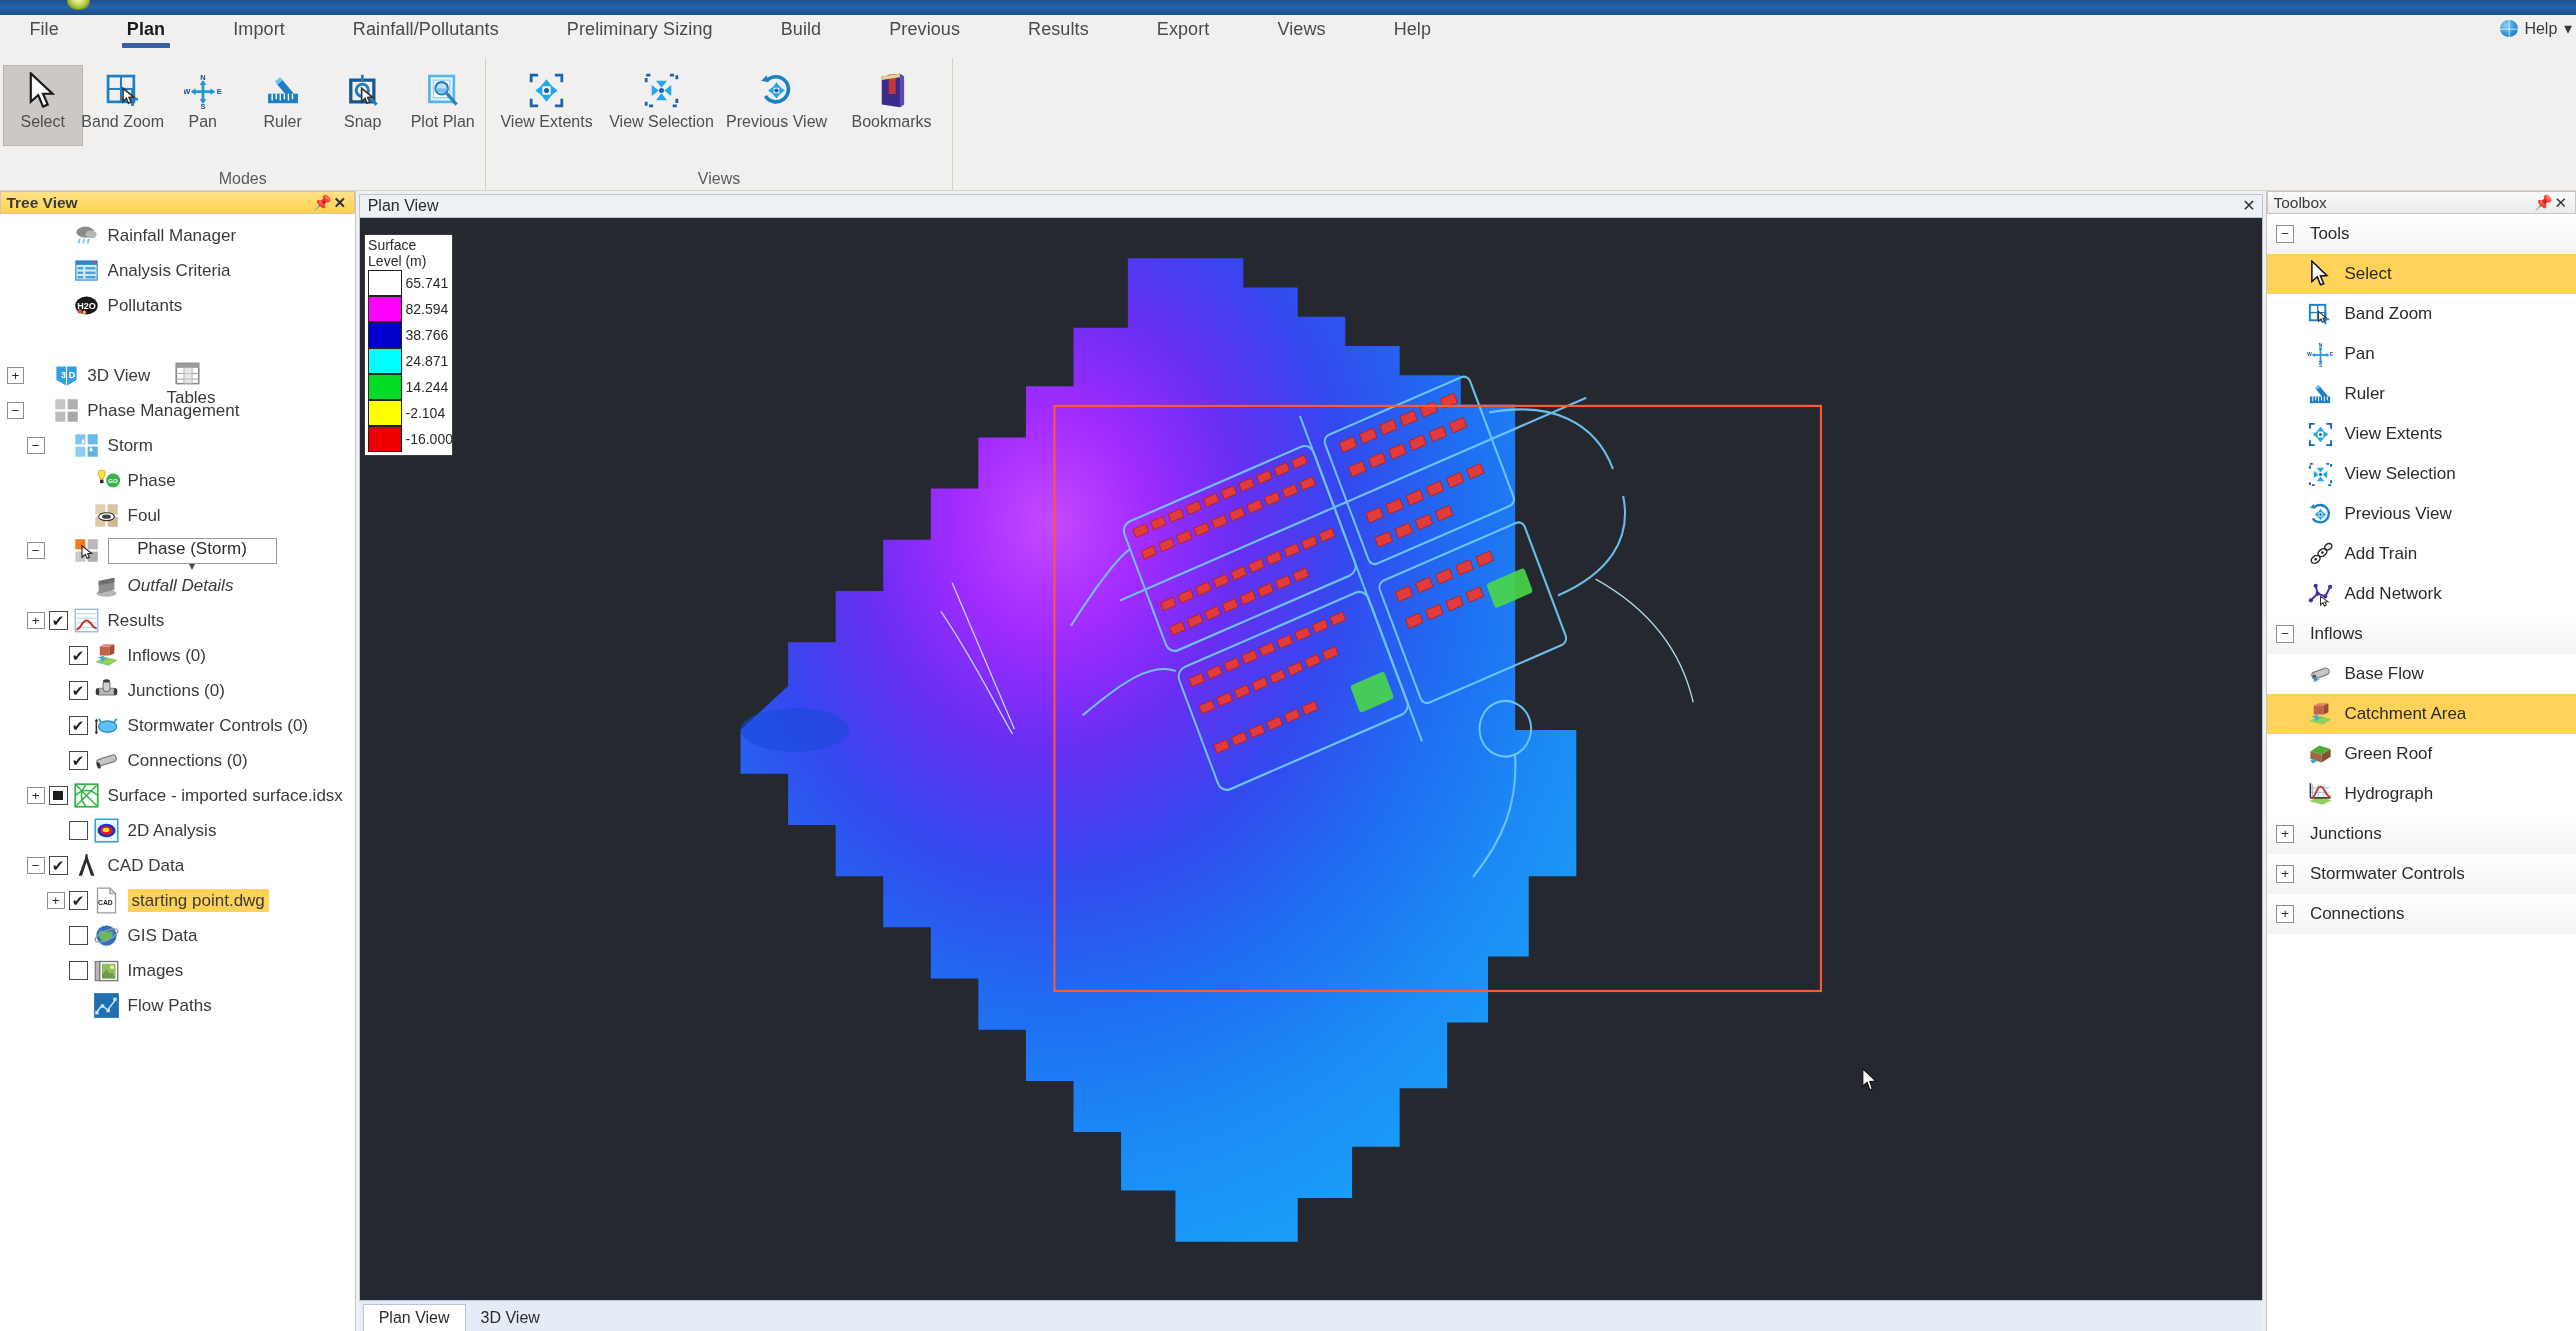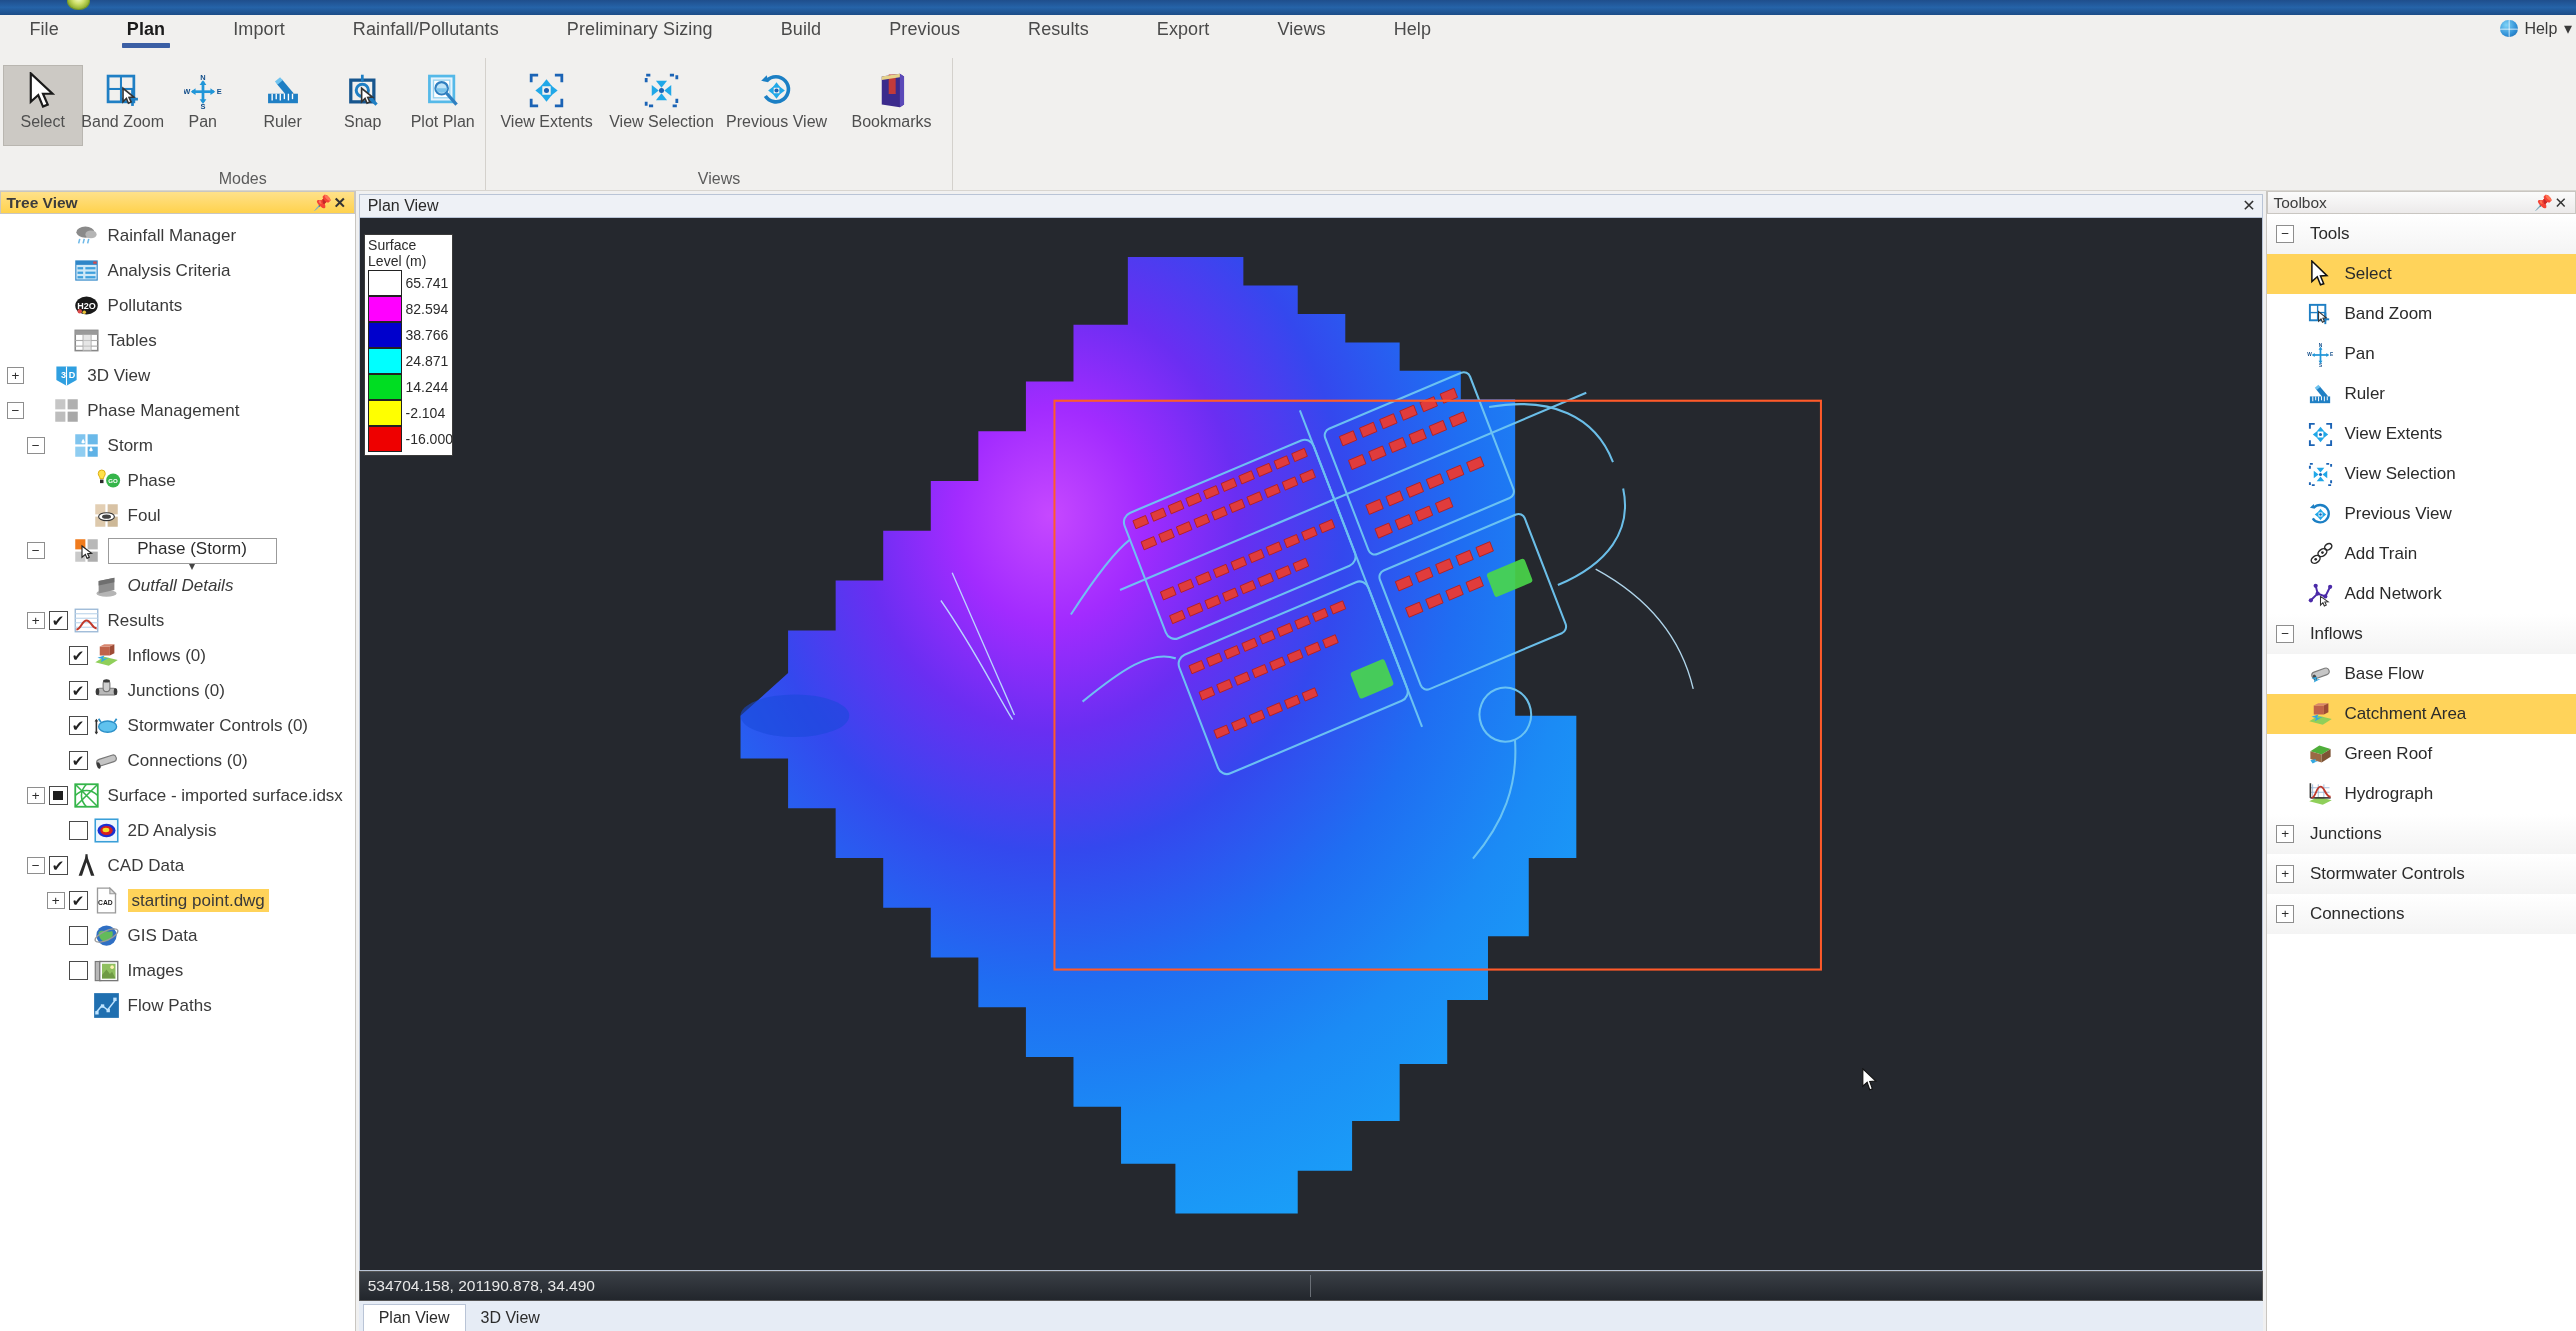--- a/index.html
+++ b/index.html
@@ -440,21 +440,21 @@
             <span class="ticon">
               <svg width="27" height="27" viewBox="0 0 24 24" style="font-size:25px">
                 <ellipse cx="12" cy="12" rx="10" ry="8" fill="#1a1a1a"></ellipse>
                 <text x="12" y="15" font-size="8" fill="#fff" text-anchor="middle" font-family="Liberation Sans" font-weight="bold">H2O</text>
                 <circle cx="6" cy="17" r="2" fill="#d84a4a"></circle>
                 <circle cx="10" cy="18" r="1.6" fill="#e8c23a"></circle>
               </svg>
             </span>
             <span class="tlabel">Pollutants</span>
           </div>
-          <div class="tnode" style="padding-left: 27px;">
+          <div class="tnode" style="padding-left: 27px; flex-direction: column;">
             <span class="exp blank"></span>
             <span class="chk blank"></span>
             <span class="ticon">
               <svg width="27" height="27" viewBox="0 0 24 24">
                 <rect x="2" y="3" width="20" height="18" fill="#fff" stroke="#888" stroke-width="1.4"></rect>
                 <rect x="2" y="3" width="20" height="4" fill="#9a9a9a"></rect>
                 <g stroke="#aaa" stroke-width="1">
                   <line x1="9" y1="7" x2="9" y2="21"></line>
                   <line x1="16" y1="7" x2="16" y2="21"></line>
                   <line x1="2" y1="12" x2="22" y2="12"></line>
@@ -920,24 +920,20 @@
           </div>
 
           <div class="cursor-arrow" style="left:1501px; top:850px;">
             <svg width="17.5" height="26" viewBox="0 0 20 30">
                 <path d="M2 1 L2 21 L7 16.5 L10 25 L13 24 L10 15.5 L17 15 Z" fill="#ffffff" stroke="#111" stroke-width="1.3"></path>
               </svg>
           </div>
         </div>
       </div>
 
-      <div class="statusbar">
-        <span class="coord">534704.158, 201190.878, 34.490</span>
-        <span class="divider"></span>
-      </div>
 
       <div class="bottom-tabs" id="bottom-tabs">
           <div class="btab active">
             <span>Plan View</span>
           </div>
           <div class="btab">
             <span>3D View</span>
           </div>
         </div>
     </div>

